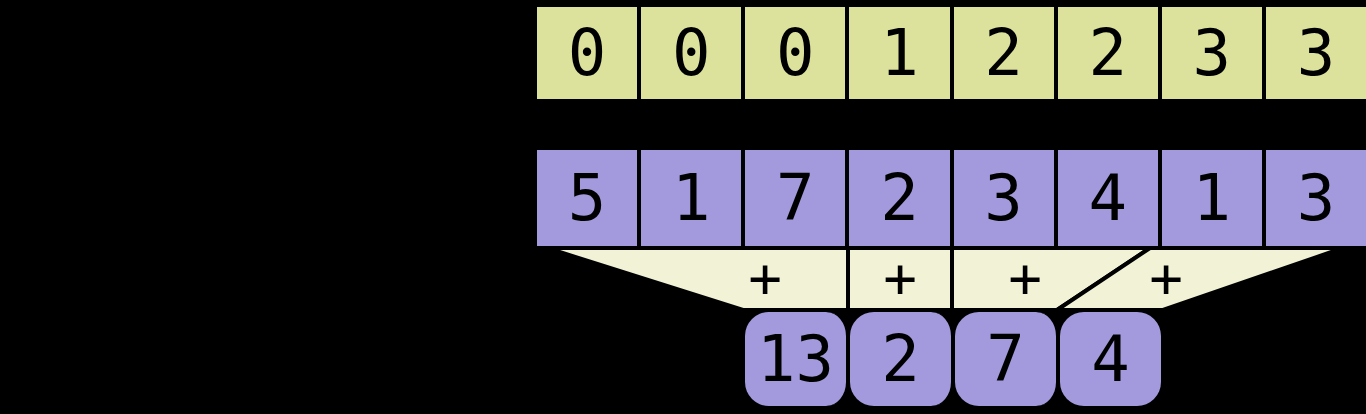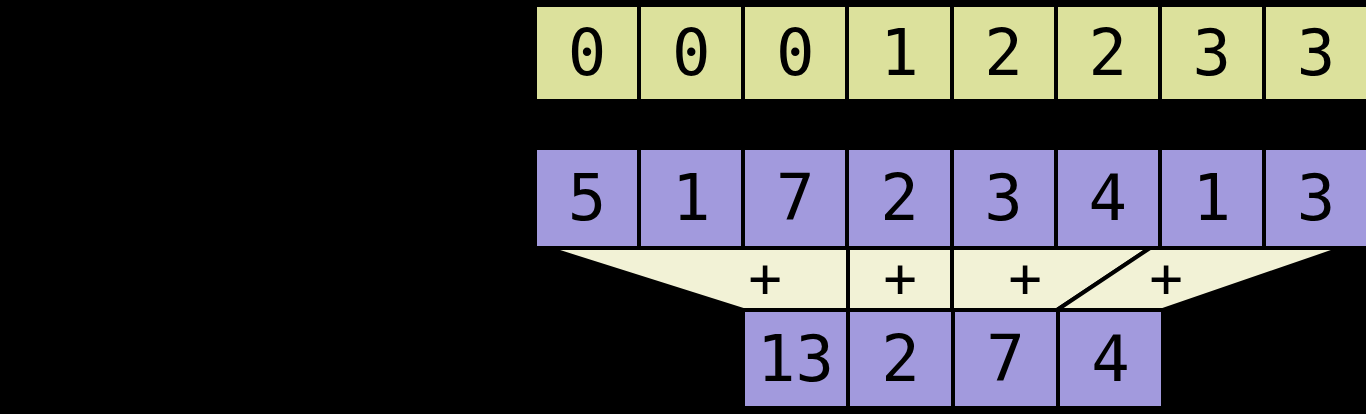--- a/index.html
+++ b/index.html
@@ -50,21 +50,21 @@
   #row-values {
     left: 533px; top: 146px;
     width: 833px; height: 104px;
     border-right: none;
   }
   #row-values .cell { background: #a29add; }
   #row-sums {
     left: 741px; top: 308px;
     width: 424px; height: 102px;
   }
-  #row-sums .cell { background: #a29add; }
+  #row-sums .cell { background: #a29add; border-radius: 24px; }
   .plus-op {
     position: absolute;
     transform: translate(-50%, -50%);
     font-size: 56px;
     line-height: 1;
     color: #000;
     font-family: "DejaVu Sans Mono", monospace;
   }
 </style>
 </head>

